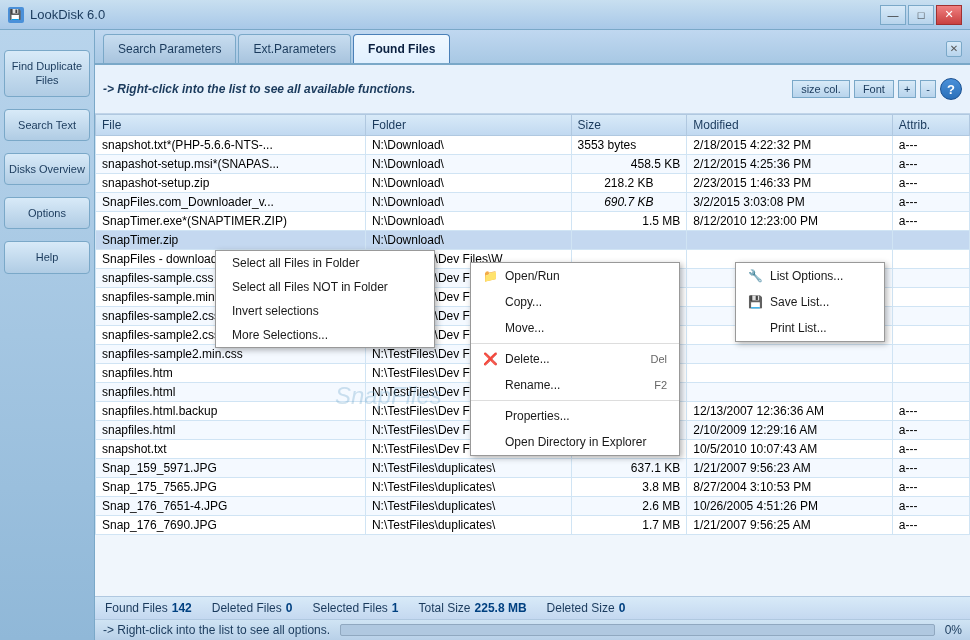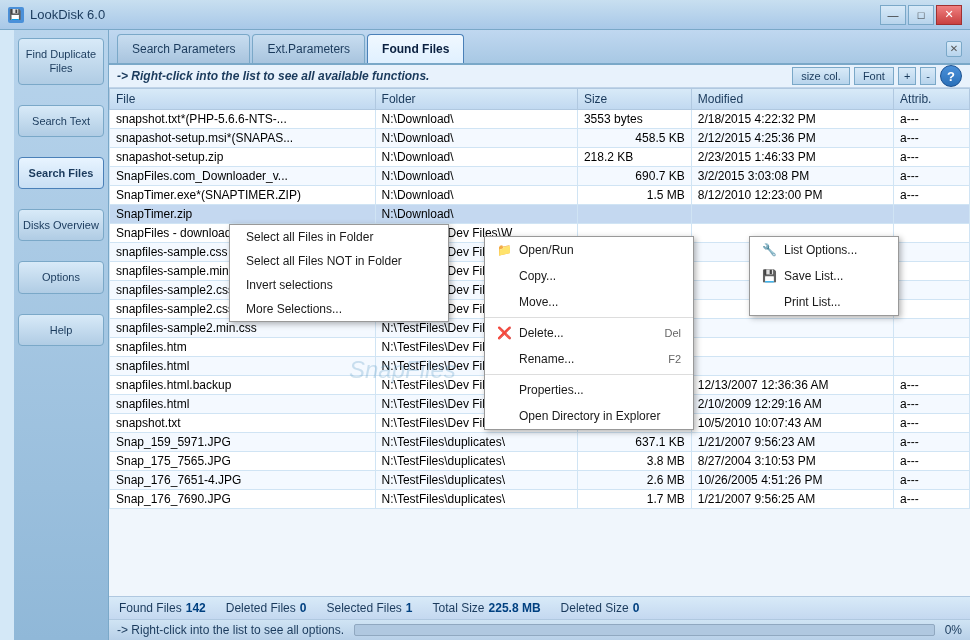--- a/index.html
+++ b/index.html
@@ -70,25 +70,24 @@
     .main-layout {
       display: flex;
       height: 610px;
     }
 
     
     .sidebar {
       width: 95px;
       background: linear-gradient(to bottom, #b8d4ec, #90b8d8);
       border-right: 1px solid #7aa8c8;
-      padding: 8px 4px;
+      padding: 20px 4px;
       display: flex;
       flex-direction: column;
-      gap: 20px;
-      margin-left: 14px;
+      gap: 12px;
     }
     .sidebar-btn {
       background: linear-gradient(to bottom, #d8eaf8, #b0cce4);
       border: 1px solid #7aa8c8;
       border-radius: 4px;
       padding: 8px 4px;
       text-align: center;
       cursor: pointer;
       color: #1a3a5c;
       font-size: 11px;
@@ -146,21 +145,21 @@
       font-size: 10px;
       color: #555;
       border-radius: 2px;
       align-self: center;
     }
 
     
     .toolbar {
       display: flex;
       align-items: center;
-      padding: 0 8px;
+      padding: 13px 8px;
       background: #e8f2fc;
       border-bottom: 1px solid #c0d4e8;
       gap: 6px;
     }
     .toolbar-info {
       flex: 1;
       font-style: italic;
       color: #1a3a5c;
       font-weight: bold;
       font-size: 12px;
@@ -390,21 +389,20 @@
     <button class="title-btn maximize">□</button>
     <button class="title-btn close">✕</button>
   </div>
 </div>
 
 <div class="main-layout">
 
   <div class="sidebar">
     <button class="sidebar-btn">Find Duplicate Files</button>
     <button class="sidebar-btn">Search Text</button>
-    <button class="sidebar-btn active">Search Files</button>
     <button class="sidebar-btn">Disks Overview</button>
     <button class="sidebar-btn">Options</button>
     <button class="sidebar-btn">Help</button>
   </div>
 
   <div class="content-area">
 
     <div class="tabs">
       <div class="tab">Search Parameters</div>
       <div class="tab">Ext.Parameters</div>
@@ -446,28 +444,28 @@
               <tr>
                 <td class="col-file">snapashot-setup.msi*(SNAPAS...</td>
                 <td class="col-folder">N:\Download\</td>
                 <td class="col-size" style="text-align: right;">458.5 KB</td>
                 <td class="col-modified">2/12/2015 4:25:36 PM</td>
                 <td class="col-attrib">a---</td>
               </tr>
               <tr>
                 <td class="col-file">snapashot-setup.zip</td>
                 <td class="col-folder">N:\Download\</td>
-                <td class="col-size" style="text-align: left;">218.2 KB</td>
+                <td class="col-size" style="text-align: center;">218.2 KB</td>
                 <td class="col-modified">2/23/2015 1:46:33 PM</td>
                 <td class="col-attrib">a---</td>
               </tr>
               <tr>
                 <td class="col-file">SnapFiles.com_Downloader_v...</td>
                 <td class="col-folder">N:\Download\</td>
-                <td class="col-size" style="text-align: right;">690.7 KB</td>
+                <td class="col-size" style="text-align: center; font-style: italic;">690.7 KB</td>
                 <td class="col-modified">3/2/2015 3:03:08 PM</td>
                 <td class="col-attrib">a---</td>
               </tr>
               <tr>
                 <td class="col-file">SnapTimer.exe*(SNAPTIMER.ZIP)</td>
                 <td class="col-folder">N:\Download\</td>
                 <td class="col-size" style="text-align: right;">1.5 MB</td>
                 <td class="col-modified">8/12/2010 12:23:00 PM</td>
                 <td class="col-attrib">a---</td>
               </tr>

